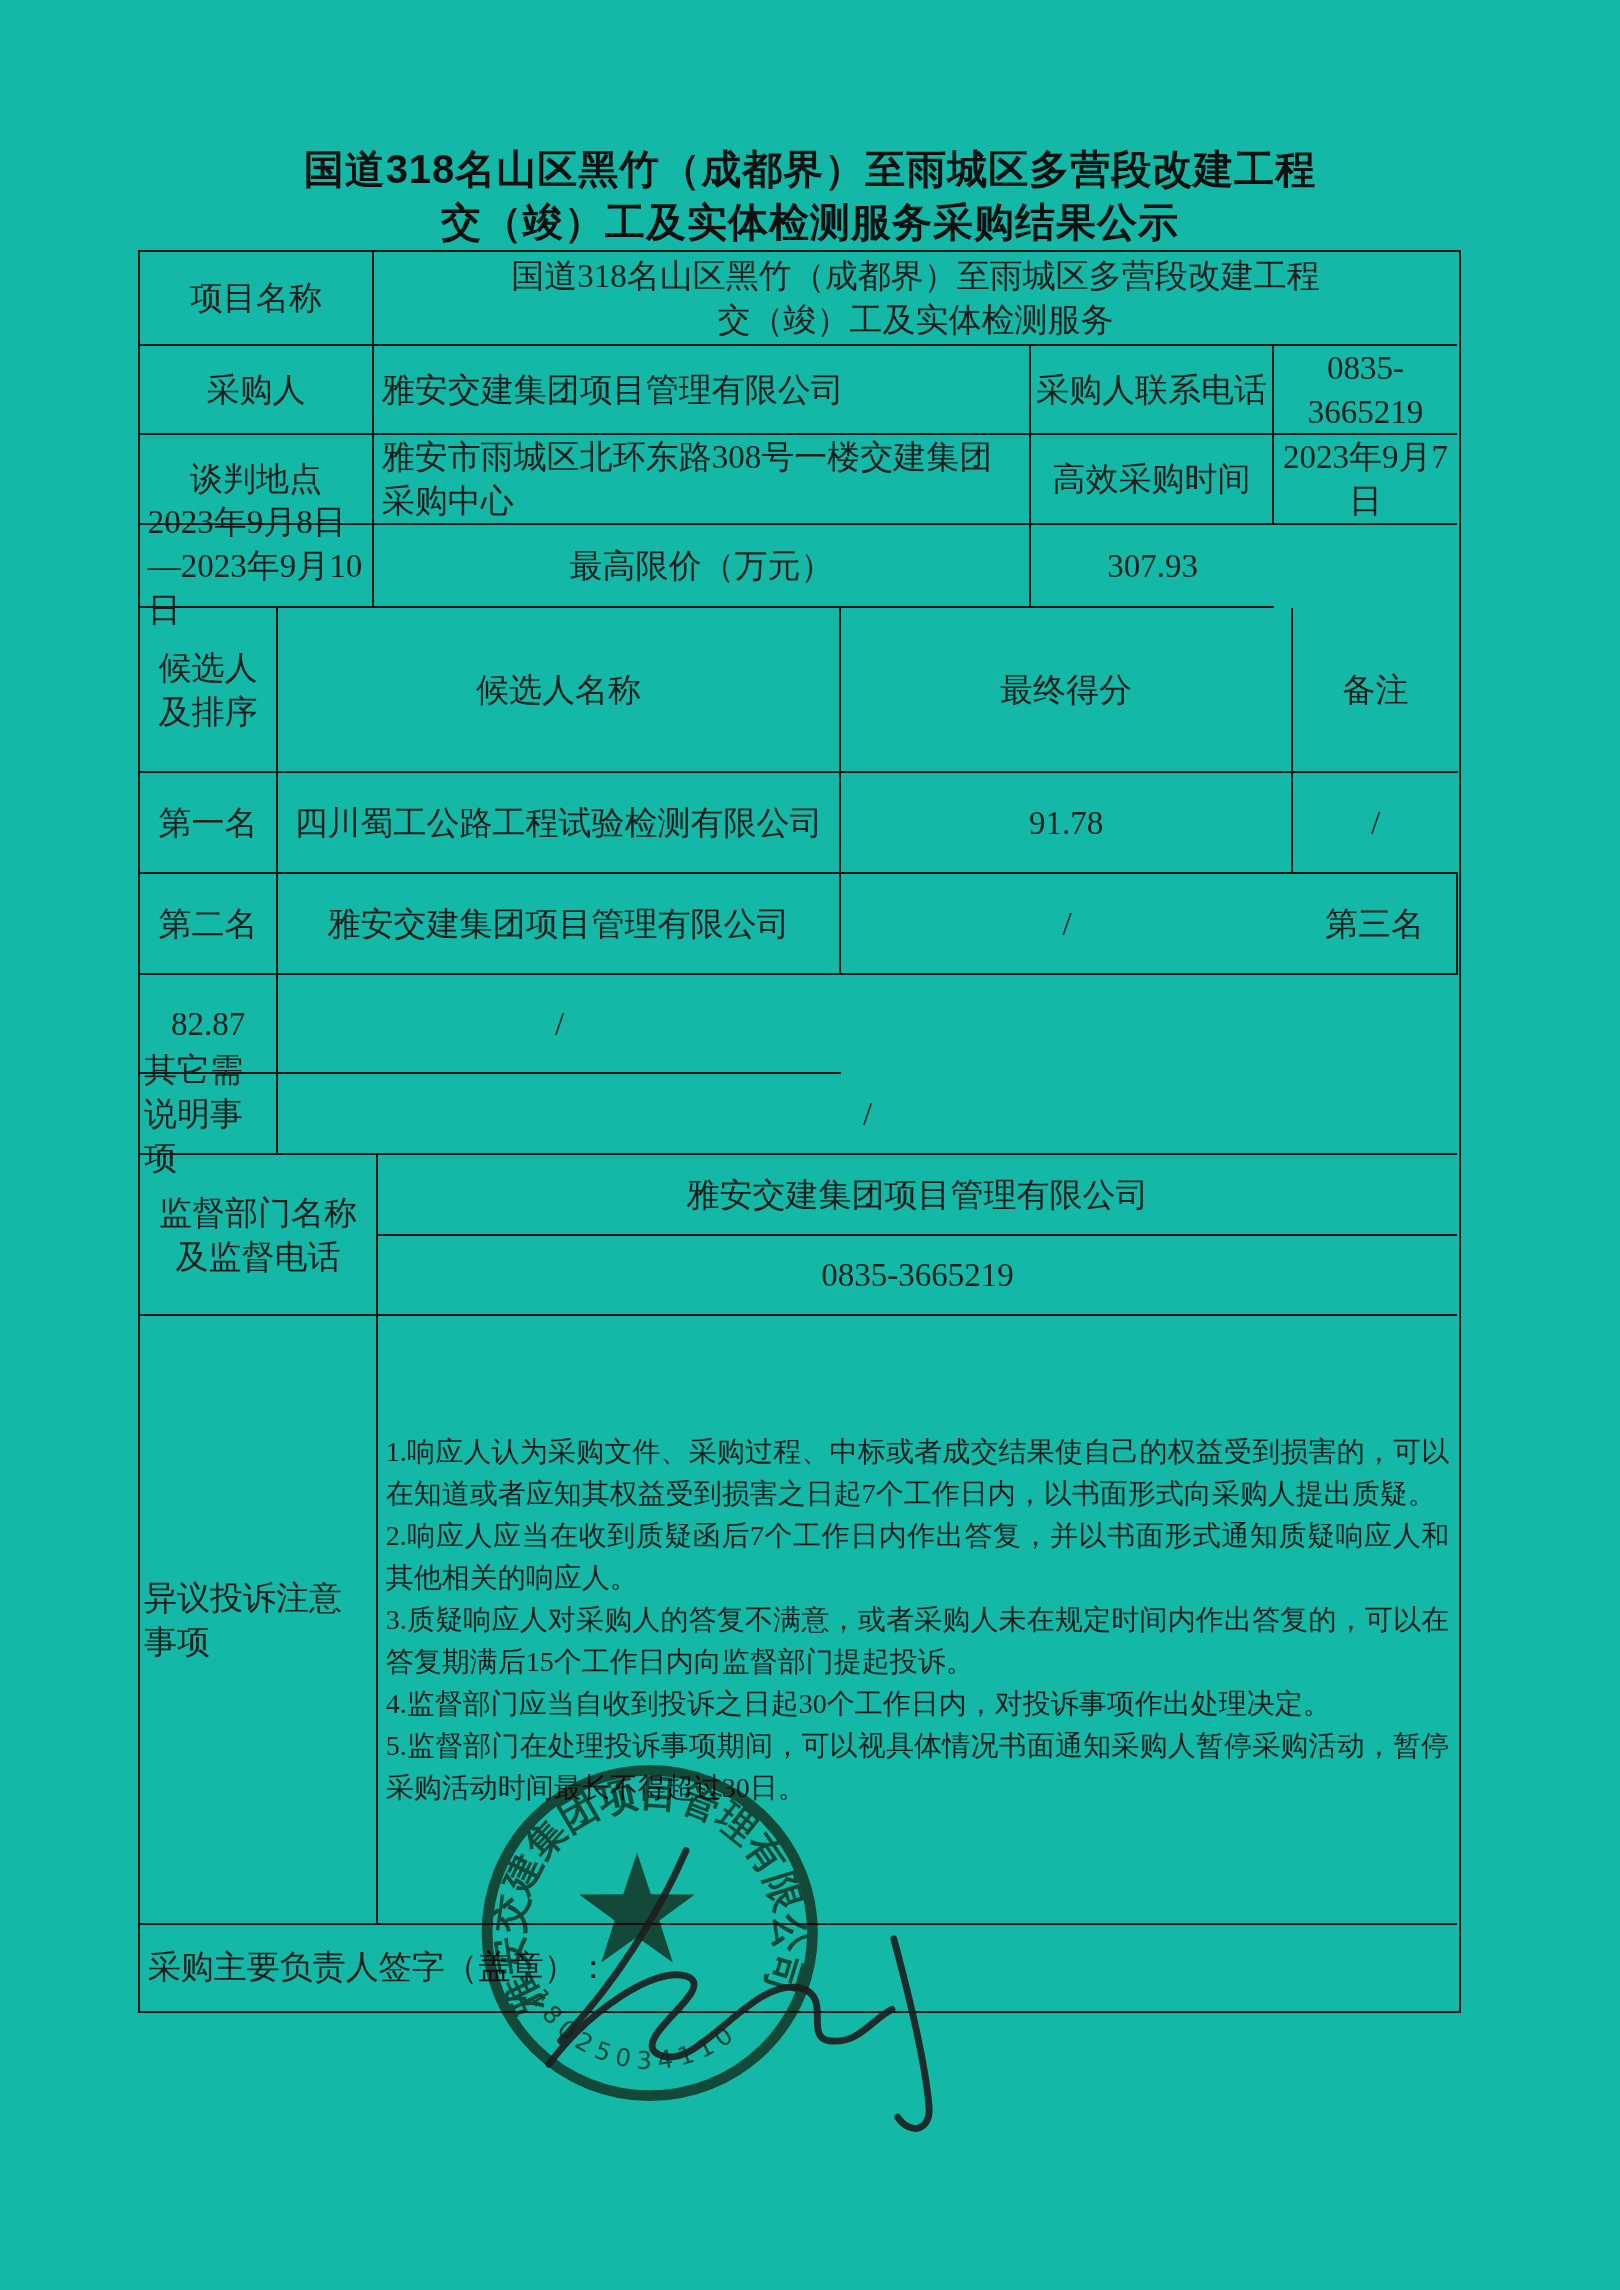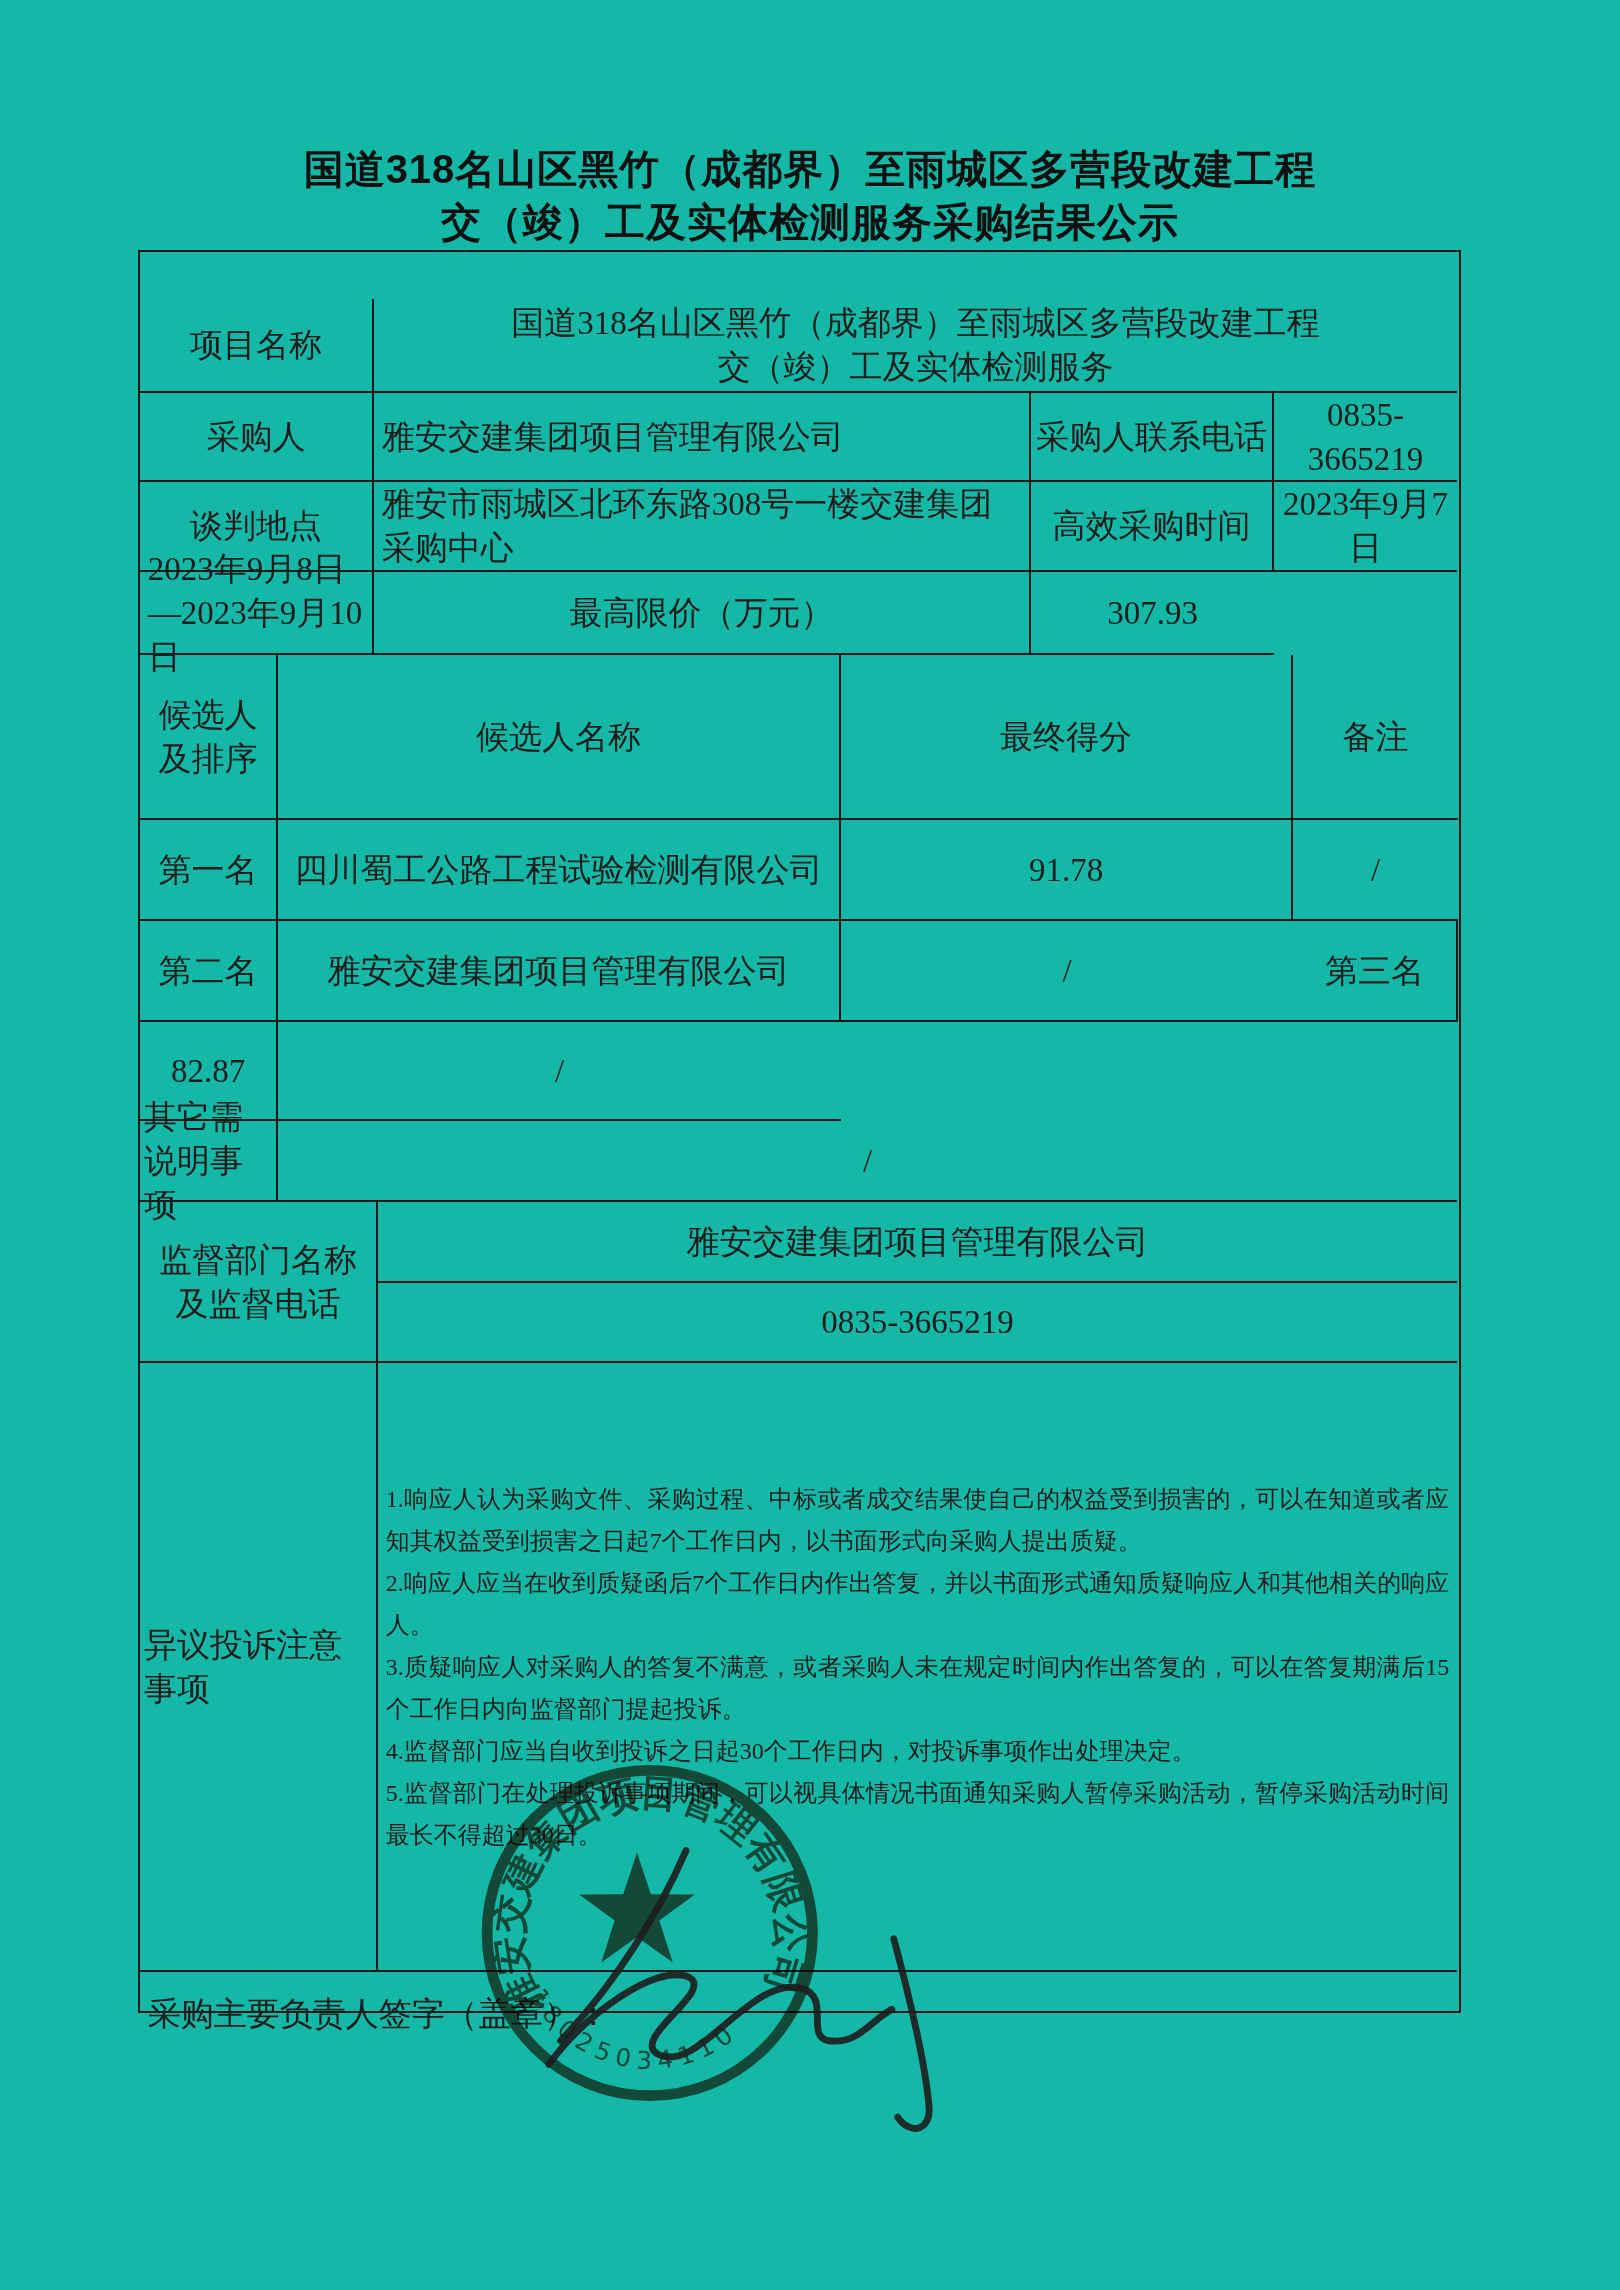--- a/index.html
+++ b/index.html
@@ -4,36 +4,36 @@
 <style>
   html,body{margin:0;padding:0;background:#e8e8e8;}
   .page{position:relative;width:1620px;height:2291px;background:#14b8a6;
         font-family:"Liberation Serif","DejaVu Serif",serif;color:#1d1d1d;overflow:hidden;}
   .title{position:absolute;top:143px;left:0;width:100%;text-align:center;
          font-family:"Liberation Sans","DejaVu Sans",sans-serif;font-weight:bold;
          font-size:40px;line-height:53px;color:#101010;letter-spacing:1px;}
   .doc-table{position:absolute;left:138px;top:250px;width:1323px;height:1763px;
              box-sizing:border-box;border:2.9px solid #181818;display:flex;flex-direction:column;}
   .sec{display:grid;}
-  .secA{grid-template-columns:234px 657px 243px 183px;grid-template-rows:94px 89px 90px 83px;margin-top:47px;}
+  .secA{grid-template-columns:234px 657px 243px 183px;grid-template-rows:94px 89px 90px 83px;}
   .secB{grid-template-columns:138px 563px 452px 165px;grid-template-rows:165px 101px 101px 99px;border-radius:13px;}
   .secC{grid-template-columns:138px 1179px;grid-template-rows:81px;}
   .secD{grid-template-columns:238px 1079px;grid-template-rows:81px 80px;}
   .secE{grid-template-columns:238px 1079px;grid-template-rows:609px;}
   .secF{grid-template-columns:1317px;grid-template-rows:83px;}
   .cell{border-right:2.9px solid #181818;border-bottom:2.9px solid #181818;
         display:flex;align-items:center;justify-content:center;text-align:center;
         font-size:33px;line-height:44px;box-sizing:border-box;padding:2px 7.8px;}
   .cell.lc{border-right:none;}
   .secF .cell{border-right:none;border-bottom:none;}
   .cell.left{justify-content:flex-start;text-align:left;}
   .cell.tight{padding:2px 3.9px;}
   .span3{grid-column:2/5;}
   .rowspan2{grid-row:1/3;grid-column:1;}
-  .law{font-size:24px;line-height:42px;text-align:justify;width:100%;}
+  .law{font-size:28px;line-height:42px;text-align:justify;width:100%;}
   .overlay{position:absolute;left:0;top:0;pointer-events:none;}
   .stamp-ink{mix-blend-mode:multiply;opacity:0.88;}
 </style>
 </head>
 <body>
 
 <div class="page">
 
   <div class="title">
     <div>国道318名山区黑竹（成都界）至雨城区多营段改建工程</div>

